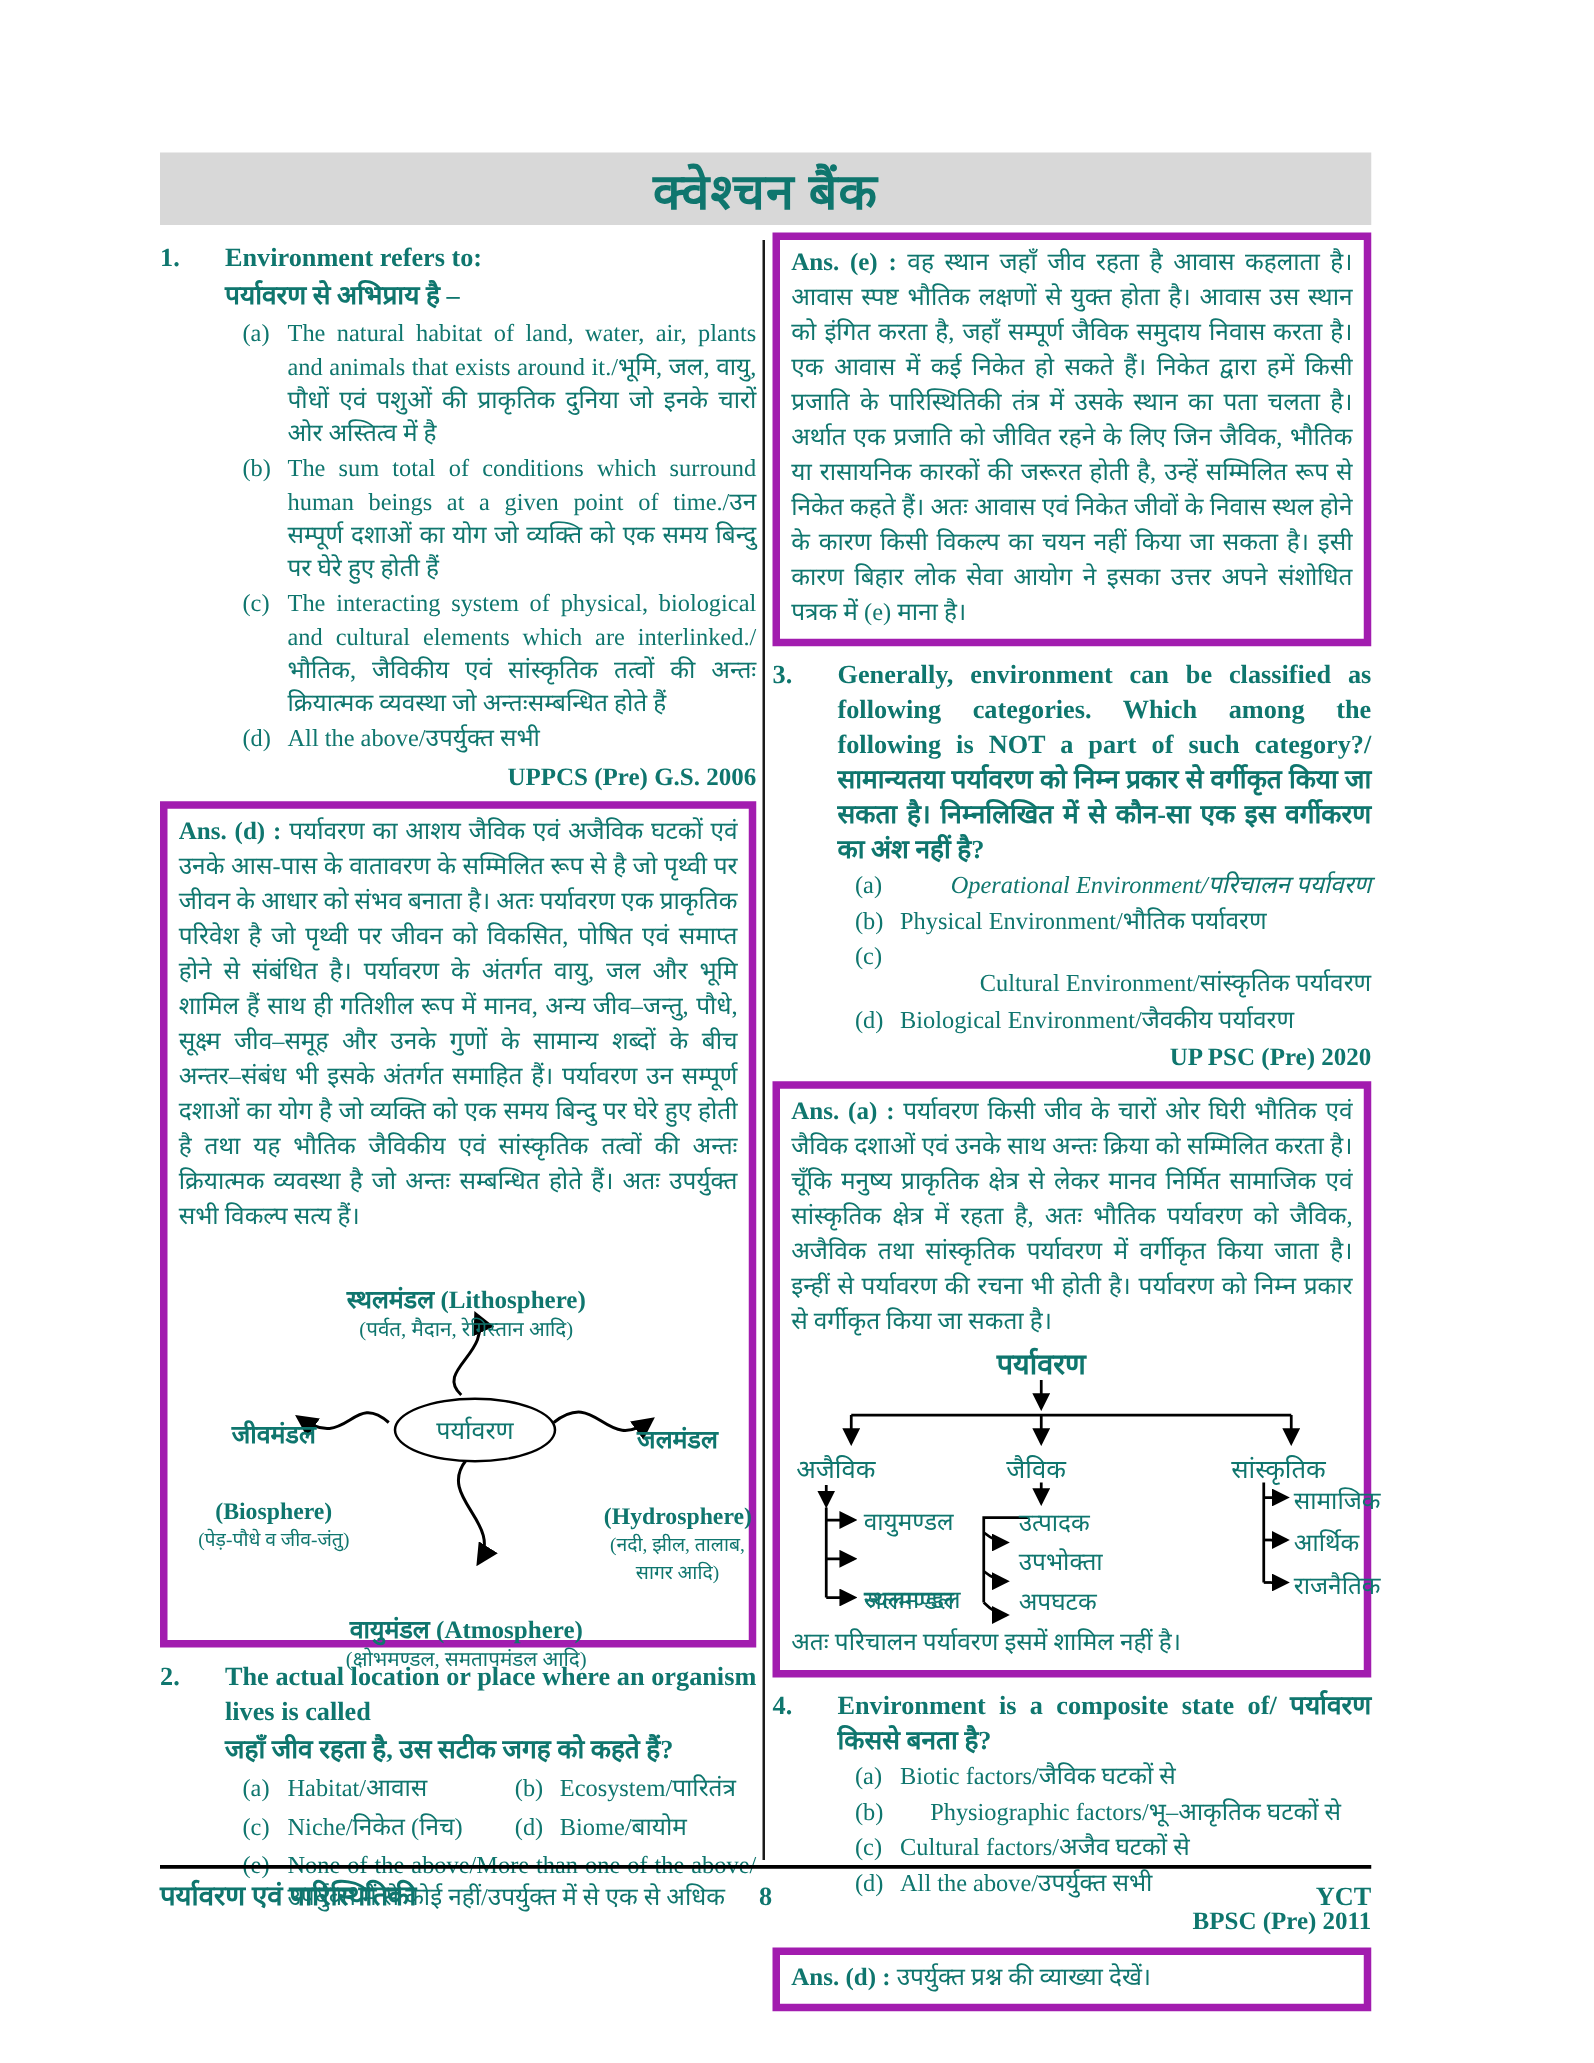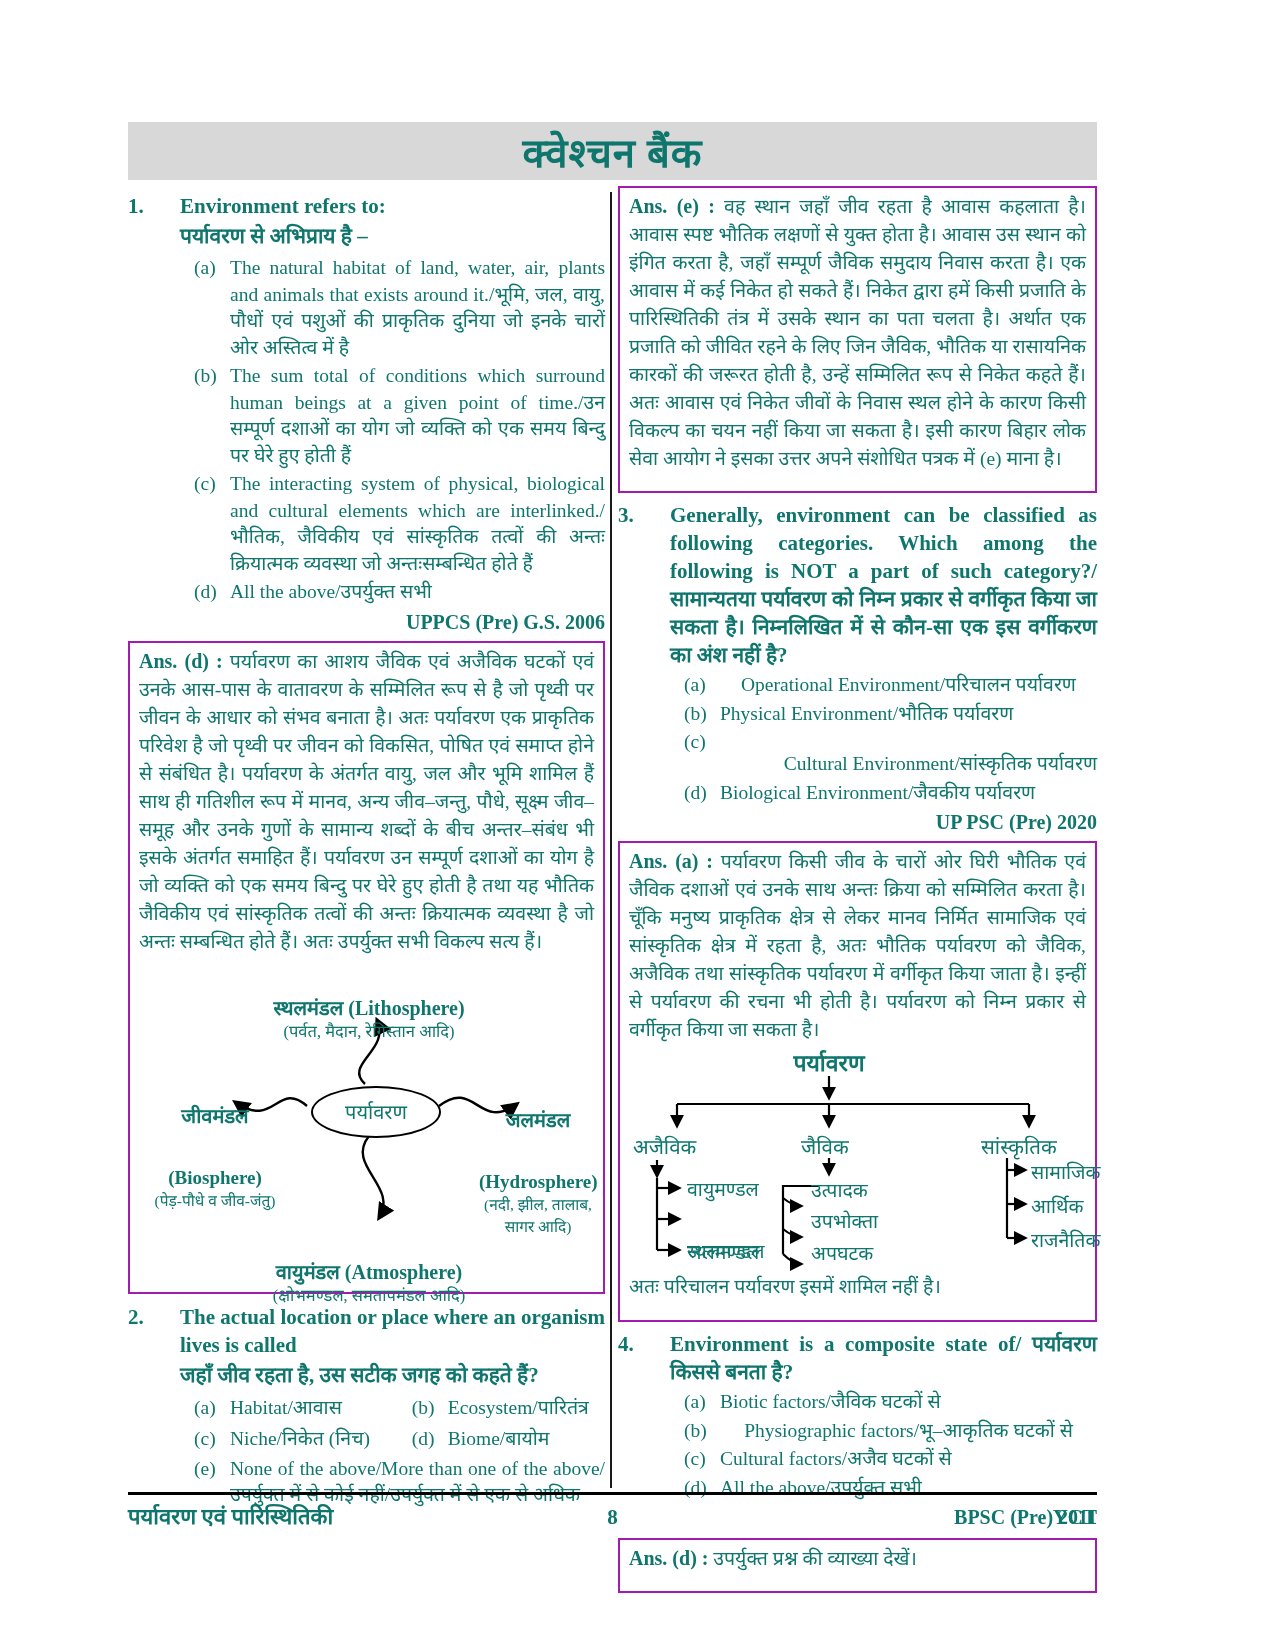--- a/index.html
+++ b/index.html
@@ -24,21 +24,21 @@
   .q-title { flex:1; font-weight:bold; font-size:21px; line-height:28px; text-align:justify; }
   .q-title-hi { font-weight:bold; font-size:21px; line-height:33px; }
   .q-body { margin-left:52px; }
   .opt { display:flex; margin-left:14px; font-size:19.5px; line-height:26.5px; margin-top:2px; }
   .opt-label { width:36px; flex:none; }
   .opt-text { flex:1; text-align:justify; }
   .opt-grid { display:grid; grid-template-columns:53% 47%; margin-left:14px; font-size:19.5px; line-height:31px; }
   .opt-cell { display:flex; }
   .source { font-weight:bold; font-size:20px; line-height:27px; text-align:right; margin-top:3px; }
 
-  .ansbox { border:2px solid #a21caf; padding:4px 9px 18px 9px; margin-top:5px; }
+  .ansbox { border:6px solid #a21caf; padding:4px 9px 6px 9px; margin-top:5px; }
   .ans-p { font-size:19.5px; line-height:28px; text-align:justify; }
   .ans-label { font-weight:bold; font-size:20px; }
   .caption { font-size:19.5px; line-height:30px; text-align:left; }
 
   
   .diagram1 { position:relative; width:458px; height:314px; margin-top:4px; }
   .d1-svg { position:absolute; left:0; top:0; }
   .d1-label { position:absolute; text-align:center; }
   .d1-bold { font-weight:bold; font-size:20px; line-height:25px;margin-top:36px; }
   .d1-sub { font-size:16.5px; line-height:22px; }
@@ -193,21 +193,21 @@
     </div>
 
     <div style="margin-top:8px;">
       <div class="q-head">
         <div class="q-num">3.</div>
         <div class="q-title">Generally, environment can be classified as following categories. Which among the following is NOT a part of such category?/सामान्यतया पर्यावरण को निम्न प्रकार से वर्गीकृत किया जा सकता है। निम्नलिखित में से कौन-सा एक इस वर्गीकरण का अंश नहीं है?</div>
       </div>
       <div class="q-body" style="margin-top:3px;">
         <div class="opt">
           <span class="opt-label">(a)</span>
-          <span class="opt-text" style="text-align:center;">Operational Environment/परिचालन पर्यावरण</span>
+          <span class="opt-text" style="text-align:right;font-style:italic;">Operational Environment/परिचालन पर्यावरण</span>
         </div>
         <div class="opt">
           <span class="opt-label">(b)</span>
           <span class="opt-text" style="text-align:left;">Physical Environment/भौतिक पर्यावरण</span>
         </div>
         <div class="opt">
           <span class="opt-label">(c)</span>
           <span class="opt-text" style="text-align:right;margin-top:22px;">Cultural Environment/सांस्कृतिक पर्यावरण</span>
         </div>
         <div class="opt">

